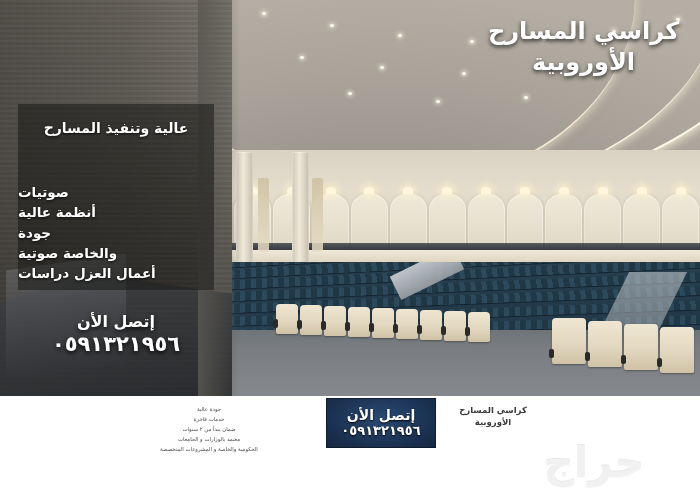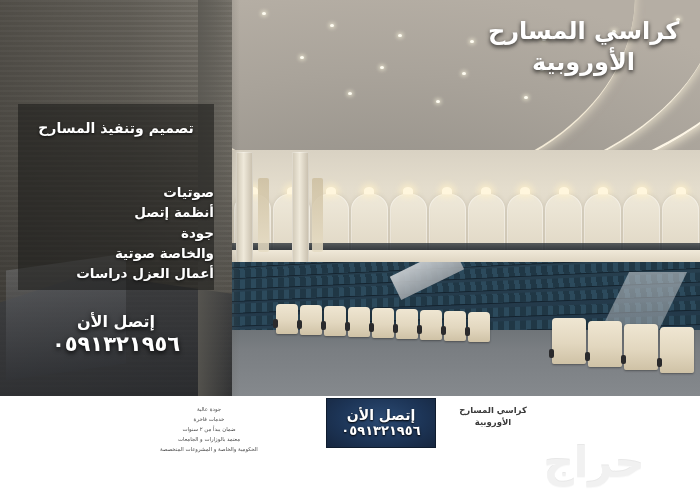--- a/index.html
+++ b/index.html
@@ -160,21 +160,21 @@
     background:rgba(24,23,21,.55);
   }
   .svc-top{
     position:absolute;right:0;left:0;top:14px;
     color:#fff;font-size:14px;font-weight:bold;line-height:1.5;
     text-align:center;direction:rtl;text-shadow:0 1px 3px rgba(0,0,0,.8);
   }
   .svc-list{
     position:absolute;right:0;left:0;top:78px;
     color:#fff;font-size:13.5px;font-weight:bold;line-height:1.5;
-    text-align:right;direction:rtl;text-shadow:0 1px 3px rgba(0,0,0,.8);
+    text-align:left;direction:rtl;text-shadow:0 1px 3px rgba(0,0,0,.8);
   }
   .cta{
     position:absolute;left:18px;top:312px;width:196px;text-align:center;
     direction:rtl;color:#ffffff;text-shadow:0 2px 5px rgba(0,0,0,.9);
   }
   .cta-label{font-size:16px;font-weight:bold;line-height:1.2;}
   .cta-phone{font-size:21px;font-weight:bold;letter-spacing:1px;line-height:1.3;}
 
   
   .footer{
@@ -301,25 +301,25 @@
   </div>
   <div class="leftfade"></div>
 
   <div class="title">
     <div>كراسي المسارح</div>
     <div>الأوروبية</div>
   </div>
 
   <div class="infobox">
     <div class="svc-top">
-      <div>تصميم وتنفيذ المسارح</div>
+      <div>عالية وتنفيذ المسارح</div>
     </div>
     <div class="svc-list">
       <div>صوتيات</div>
-      <div>أنظمة إتصل</div>
+      <div>أنظمة عالية</div>
       <div>جودة</div>
       <div>والخاصة صوتية</div>
       <div>أعمال العزل دراسات</div>
     </div>
   </div>
 
   <div class="cta">
     <div class="cta-label">إتصل الأن</div>
     <div class="cta-phone">٠٥٩١٣٢١٩٥٦</div>
   </div>

